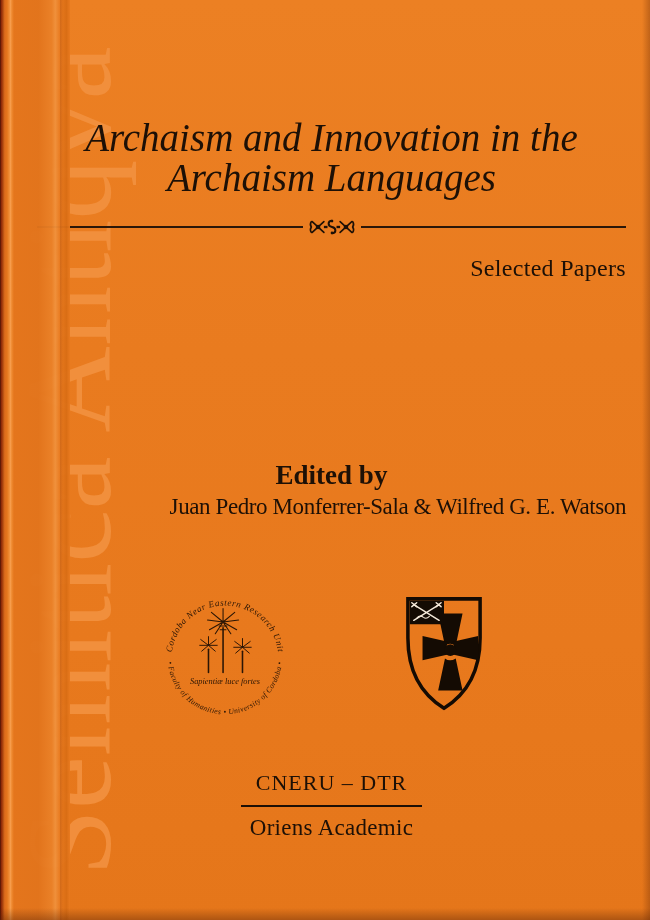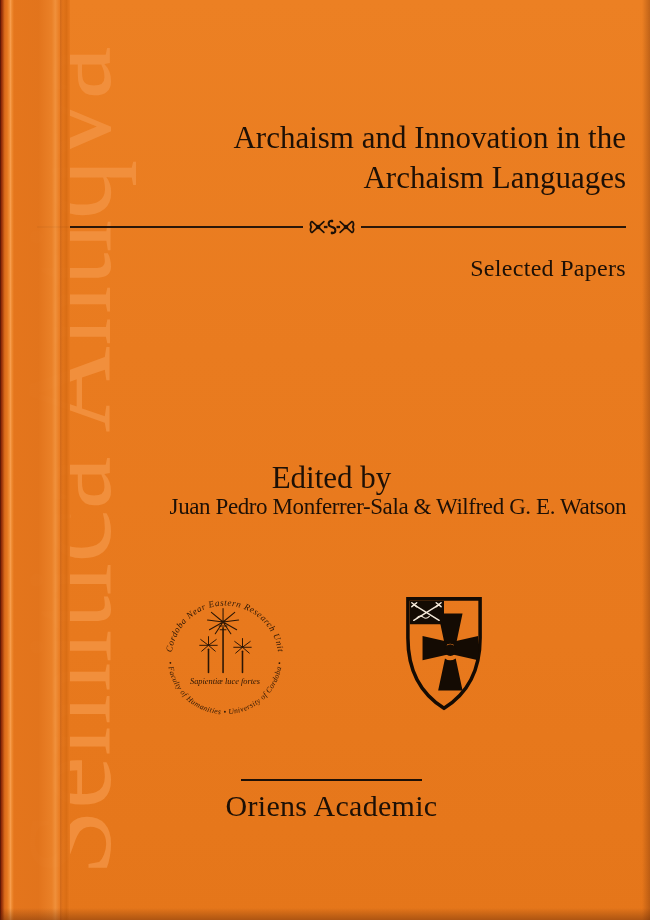--- a/index.html
+++ b/index.html
@@ -22,39 +22,39 @@
   .spine-groove{position:absolute;left:60px;top:0;width:3px;height:100%;z-index:5;
     background:linear-gradient(90deg,rgba(140,60,10,.25),rgba(140,60,10,0));}
   
   .watermark{position:absolute;left:10px;top:0;width:920px;height:130px;
     transform-origin:0 0;transform:rotate(-90deg) translateX(-920px);
     font-size:120px;line-height:1;letter-spacing:0px;white-space:nowrap;
     padding-left:44px;box-sizing:border-box;
     color:#F2913F;opacity:.92;z-index:1;}
   
   .content{position:absolute;left:37px;top:0;width:589px;height:100%;z-index:3;color:#1F1105;}
-  .title{position:absolute;top:118px;left:0;width:100%;text-align:right;
-    font-size:31px;line-height:40px;color:#1d1006;}
+  .title{position:absolute;top:118px;left:0;width:100%;text-align:center;
+    font-size:39px;line-height:40px;color:#1d1006;font-style:italic;}
   .divider{position:absolute;top:218px;left:0;width:100%;height:18px;
     display:flex;align-items:center;}
   .divider .rule{flex:1;height:2px;background:#2B1708;}
   .divider svg{margin:0 5px;flex:none;}
   .subtitle{position:absolute;top:255px;left:0;width:100%;text-align:right;
     font-size:24px;color:#1d1006;letter-spacing:.3px;}
   .editedby{position:absolute;top:460px;left:0;width:100%;text-align:center;
-    font-size:31px;color:#1d1006;}
+    font-size:27px;color:#1d1006;font-weight:bold;}
   .editors{position:absolute;top:494px;left:0;width:100%;text-align:right;
     font-size:23px;letter-spacing:-0.4px;color:#1d1006;white-space:nowrap;}
   .logos{position:absolute;top:588px;left:0;width:100%;height:140px;}
   .seal{position:absolute;left:120px;top:1px;}
   .shield{position:absolute;left:363px;top:6px;}
   .imprint{position:absolute;top:770px;left:0;width:100%;text-align:center;color:#1d1006;}
   .imprint-name{font-size:22px;letter-spacing:1px;}
   .imprint-rule{width:181px;height:2px;background:#1d1006;margin:9px auto 8px auto;}
-  .publisher{font-size:30px;letter-spacing:.3px;}
+  .publisher{font-size:23px;letter-spacing:.3px;}
 </style>
 </head>
 <body>
 
 <div class="cover">
 
   <div class="watermark">Semitica Antiqva</div>
 
   <div class="spine"></div>
   <div class="spine-groove"></div>
@@ -146,18 +146,19 @@
           <path d="M14,27 L40,11 M14,11 L40,27"></path>
           <path d="M12,13 L17,9 M12,9 L17,13"></path>
           <path d="M37,13 L42,9 M37,9 L42,13"></path>
           <path d="M17,25 q3,-4 7,-1 q3,2 6,-1" stroke-width="1.1"></path>
         </g>
       </svg>
 
     </div>
 
     <div class="imprint">
+      <div class="imprint-name">CNERU – DTR</div>
       <div class="imprint-rule"></div>
       <div class="publisher">Oriens Academic</div>
     </div>
 
   </div>
 </div>
 
 </body></html>

